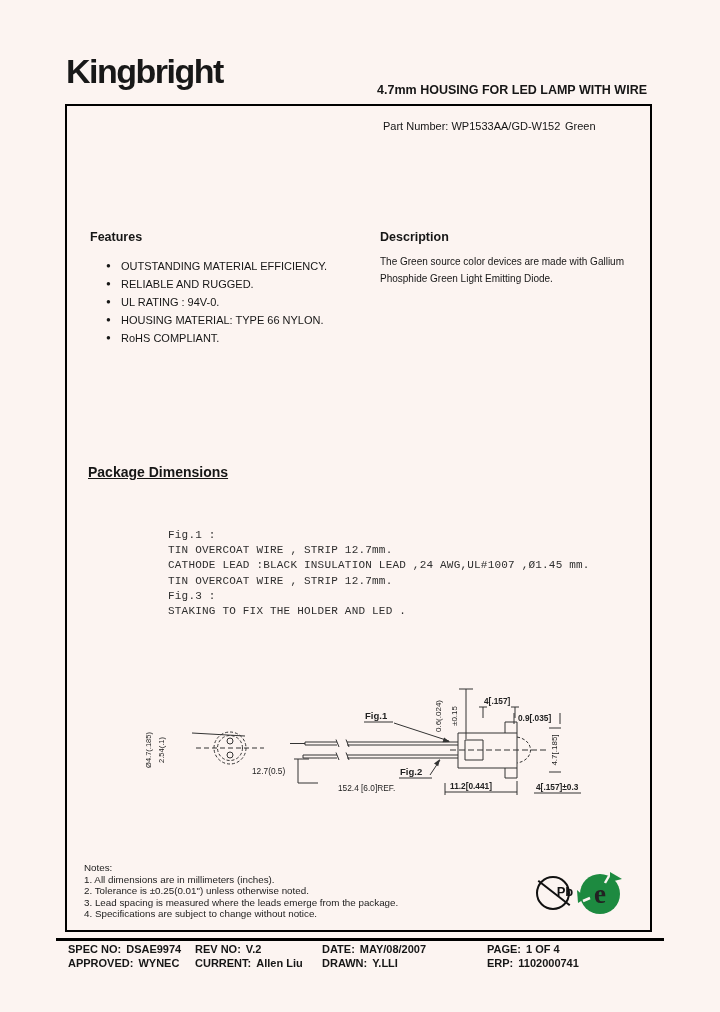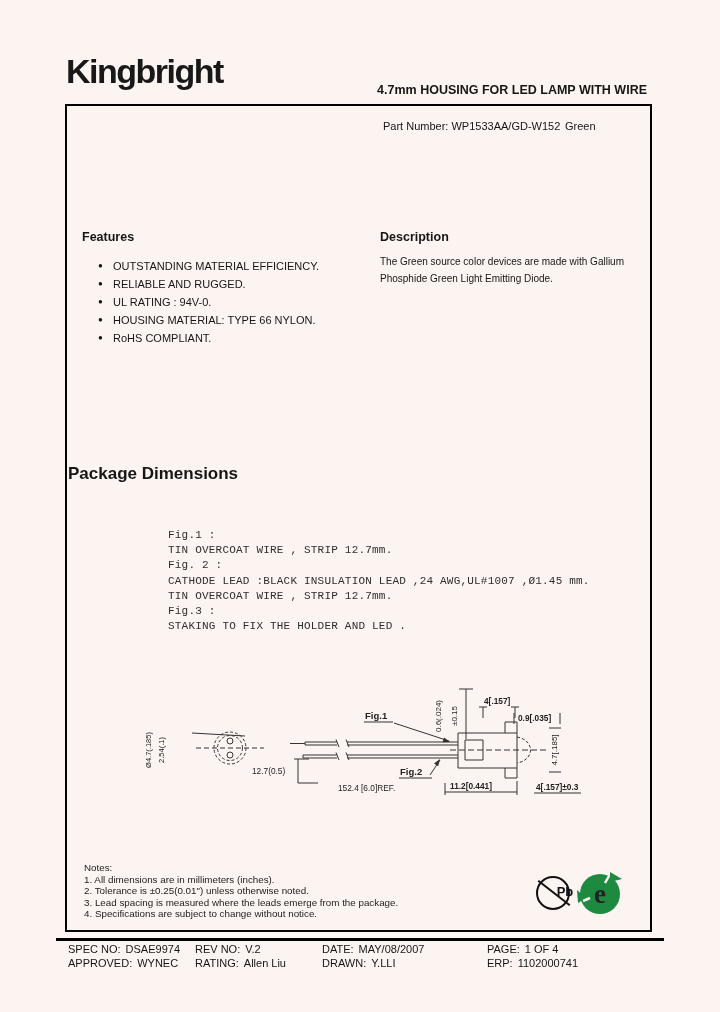--- a/index.html
+++ b/index.html
@@ -4,43 +4,43 @@
 <style>
   html,body{margin:0;padding:0;}
   body{width:720px;height:1012px;position:relative;background:#fcf4f1;
        font-family:"Liberation Sans",sans-serif;color:#161616;overflow:hidden;}
   .abs{position:absolute;}
   .logo{left:66px;top:52px;font-size:34px;font-weight:bold;letter-spacing:-1.5px;color:#181818;}
   .doc-title{right:73px;top:83px;font-size:12.5px;font-weight:bold;}
   .main-box{left:65px;top:104px;width:583px;height:824px;border:2px solid #000;}
   .part-number{left:383px;top:120px;font-size:11px;}
   .color-name{left:565px;top:120px;font-size:11px;}
-  .features{left:82px;top:230px;width:290px;}
+  .features{left:90px;top:230px;width:290px;}
   .features h3,.description h3{margin:0 0 9px 0;font-size:12.5px;font-weight:bold;}
   .features ul{list-style:none;margin:16px;padding:0;}
   .features li{position:relative;padding-left:15px;font-size:11px;margin-bottom:6px;}
   .features li::before{content:"●";position:absolute;left:0;top:1px;font-size:8px;}
   .description{left:380px;top:230px;width:278px;}
   .description p{margin:0;font-size:10px;line-height:17px;}
-  .pkg-heading{left:68px;top:464px;font-size:17px;font-weight:bold;}
+  .pkg-heading{left:88px;top:464px;font-size:14px;font-weight:bold;text-decoration:underline;}
   .fig-block{left:168px;top:528px;font-family:"Liberation Mono",monospace;
              font-size:11px;line-height:15.2px;color:#2e2e2e;letter-spacing:.2px;}
   .fig-block div{white-space:pre;}
   .drawing-svg{left:0;top:675px;}
   .notes{left:84px;top:862px;font-size:9.8px;line-height:11.6px;color:#222;}
   .notes div{white-space:pre;}
   .pb-icon{left:536px;top:876px;width:30px;height:30px;border:2px solid #111;
            border-radius:50%;}
   .pb-icon span{position:absolute;left:0;top:6px;width:22px;text-align:center;
            font-size:13px;font-weight:bold;color:#111;padding-left:16px;}
   .pb-icon::after{content:"";position:absolute;left:-4px;top:14px;width:40px;height:2px;
            background:#111;transform:rotate(38deg);}
   .efup-icon{left:577px;top:871px;width:46px;height:46px;}
   .footer-line{left:56px;top:938px;width:608px;height:3px;background:#000;}
-  .fcell{font-size:11px;font-weight:normal;white-space:nowrap;}
+  .fcell{font-size:11px;font-weight:bold;white-space:nowrap;}
   .fcell .v{margin-left:5px;}
   .r1{top:943px;} .r2{top:957px;}
   .c1{left:68px;} .c2{left:195px;} .c3{left:322px;} .c4{left:487px;}
   svg text{fill:#222;}
 </style>
 </head>
 <body>
 
 <div class="abs logo">Kingbright</div>
 <div class="abs doc-title">4.7mm HOUSING FOR LED LAMP WITH WIRE</div>
@@ -64,21 +64,20 @@
 <div class="abs description">
   <h3>Description</h3>
   <p>The Green source color devices are made with Gallium Phosphide Green Light Emitting Diode.</p>
 </div>
 
 <div class="abs pkg-heading">Package Dimensions</div>
 
 <div class="abs fig-block">
   <div>Fig.1 :</div>
   <div>TIN OVERCOAT WIRE , STRIP 12.7mm.</div>
-  <div>Fig. 2 :</div>
   <div>CATHODE LEAD :BLACK INSULATION LEAD ,24 AWG,UL#1007 ,Ø1.45 mm.</div>
   <div>TIN OVERCOAT WIRE , STRIP 12.7mm.</div>
   <div>Fig.3 :</div>
   <div>STAKING TO FIX THE HOLDER AND LED .</div>
 </div>
 
 <svg class="abs drawing-svg" width="720" height="150" viewBox="0 0 720 150" font-family="Liberation Sans, sans-serif">
   <g stroke="#333" stroke-width="1" fill="none">
     <circle cx="230" cy="73" r="16" stroke-dasharray="3 2"></circle>
     <circle cx="230" cy="73" r="12.5" stroke-dasharray="3 2"></circle>
@@ -170,20 +169,20 @@
 <div class="abs fcell r1 c3">
   <span>DATE:</span><span class="v">MAY/08/2007</span>
 </div>
 <div class="abs fcell r1 c4">
   <span>PAGE:</span><span class="v">1 OF 4</span>
 </div>
 <div class="abs fcell r2 c1">
   <span>APPROVED:</span><span class="v">WYNEC</span>
 </div>
 <div class="abs fcell r2 c2">
-  <span>RATING:</span><span class="v">Allen Liu</span>
+  <span>CURRENT:</span><span class="v">Allen Liu</span>
 </div>
 <div class="abs fcell r2 c3">
   <span>DRAWN:</span><span class="v">Y.LLI</span>
 </div>
 <div class="abs fcell r2 c4">
   <span>ERP:</span><span class="v">1102000741</span>
 </div>
 
 </body></html>

